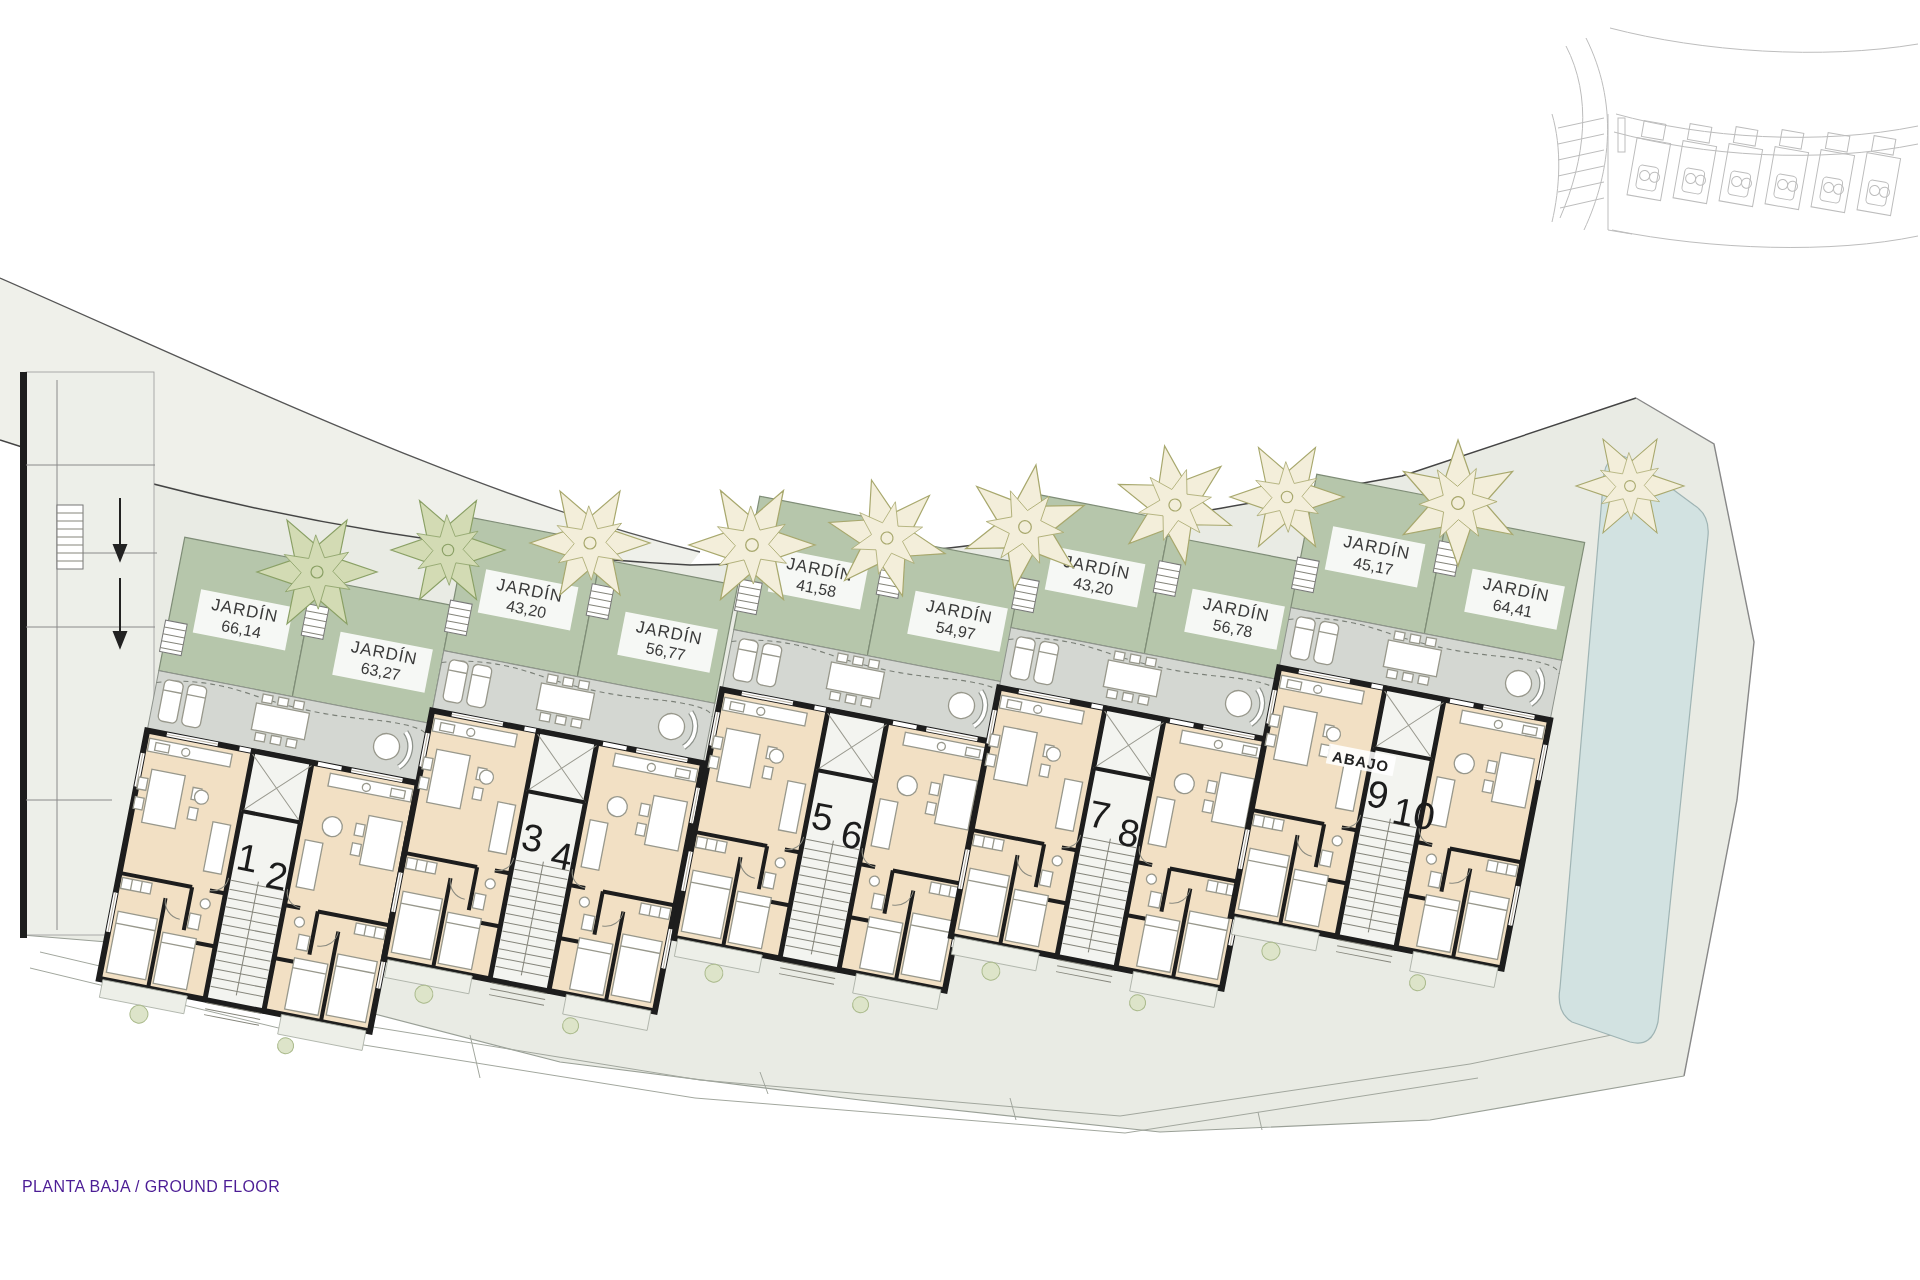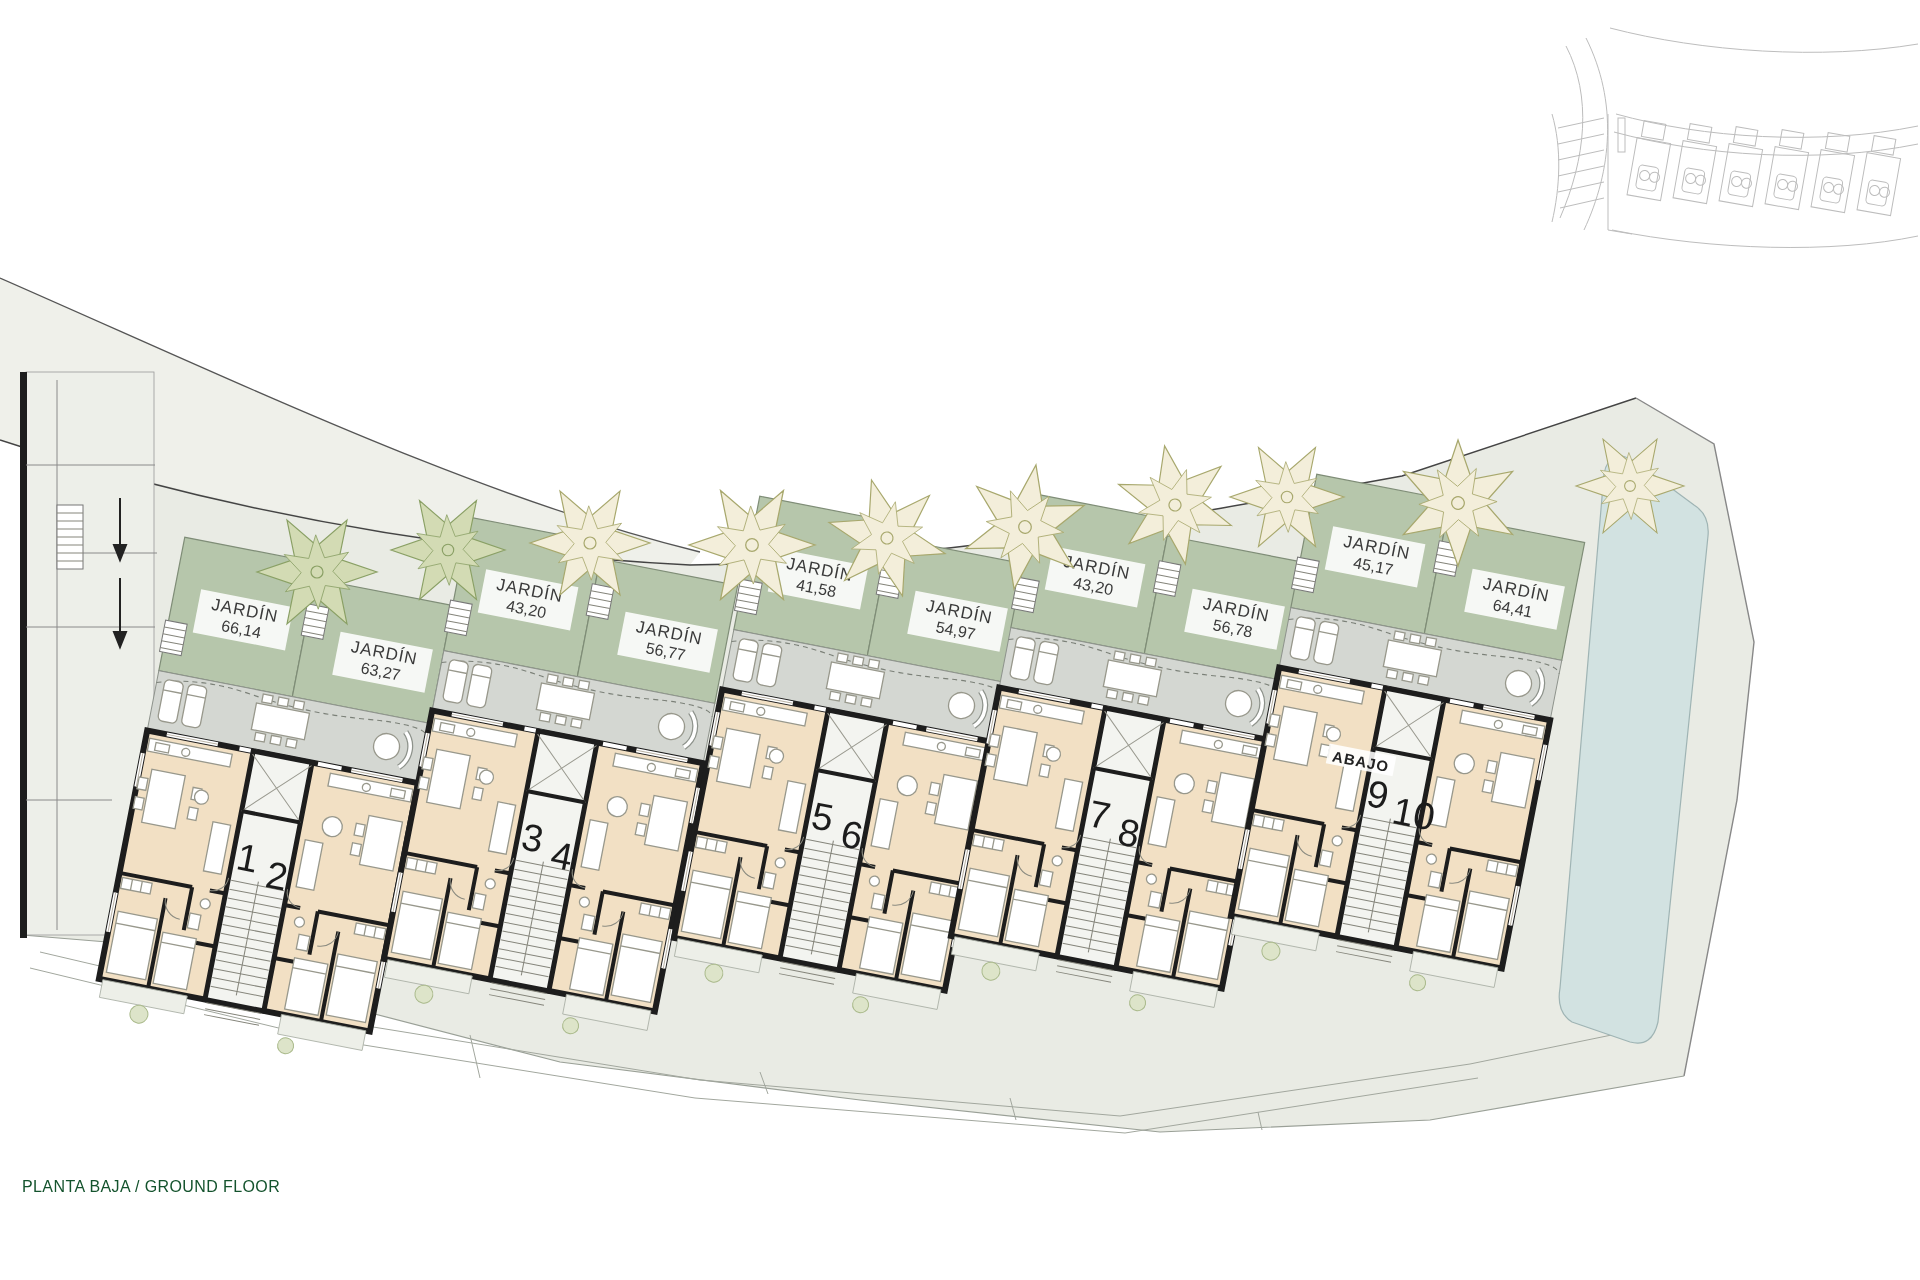--- a/index.html
+++ b/index.html
@@ -15,21 +15,21 @@
   .tread{stroke:#85857b;stroke-width:1;fill:none;}
   .shrub{fill:#dde4c9;stroke:#a9b98a;stroke-width:1;}
   .tree-cream{fill:#f3eeda;stroke:#a8a86d;stroke-width:1.2;}
   .tree-green{fill:#d3dbb4;stroke:#8aa065;stroke-width:1.2;}
   .lbox{fill:#ffffff;opacity:0.88;}
   .glabel{font:17px "Liberation Sans",sans-serif;letter-spacing:1px;fill:#3a3a3a;text-anchor:middle;}
   .garea{font:16px "Liberation Sans",sans-serif;fill:#3a3a3a;text-anchor:middle;}
   .unum{font:38px "Liberation Sans",sans-serif;fill:#1c1c1c;text-anchor:middle;}
   .abajo{font:700 15px "Liberation Sans",sans-serif;fill:#222;text-anchor:middle;letter-spacing:1px;}
   .inset path,.inset rect,.inset circle{stroke:#bdbdbd;fill:none;stroke-width:1;}
-  .plan-title{position:absolute;left:22px;top:1178px;font:16px "Liberation Sans",sans-serif;color:#14532d;letter-spacing:0.4px;}
+  .plan-title{position:absolute;left:22px;top:1178px;font:16px "Liberation Sans",sans-serif;color:#4c1d95;letter-spacing:0.4px;}
 </style>
 </head>
 <body>
 
 <div class="canvas">
 <svg width="1920" height="1280" viewBox="0 0 1920 1280">
   <defs>
 
     <g id="tree">
       <polygon points="60,0 22,13 30,52 0,26 -30,52 -22,13 -60,0 -22,-13 -30,-52 0,-26 30,-52 22,-13"></polygon>

